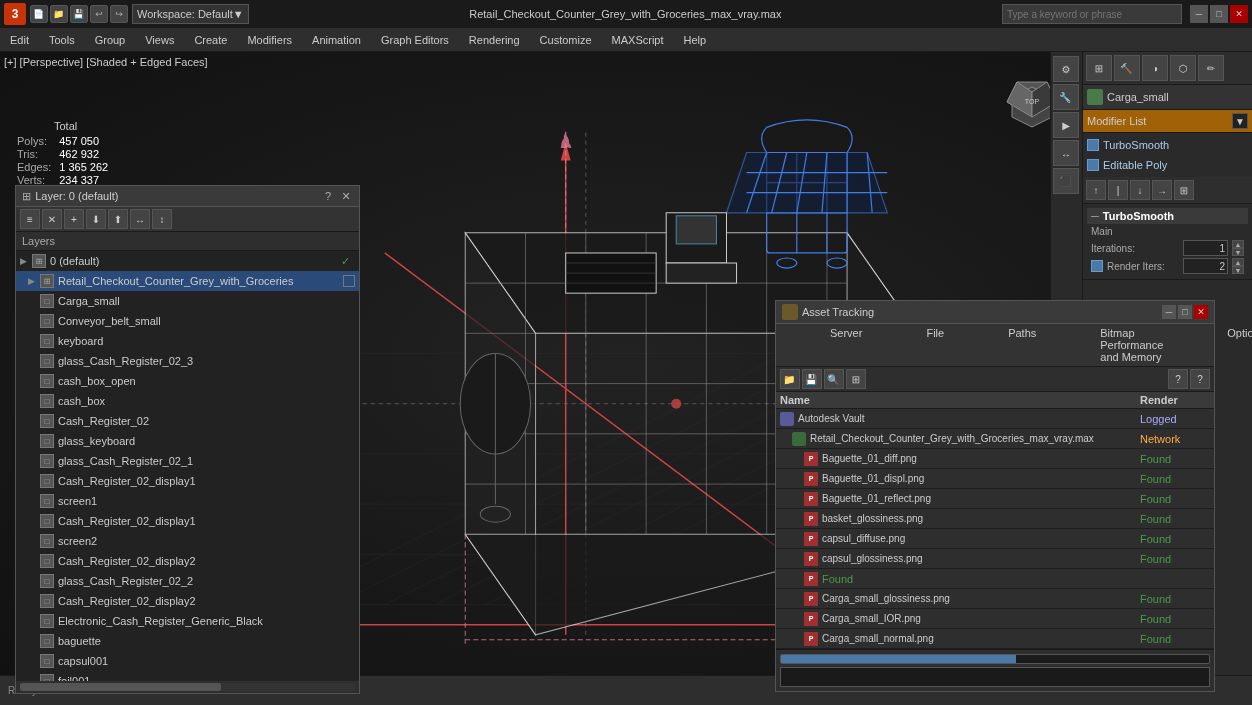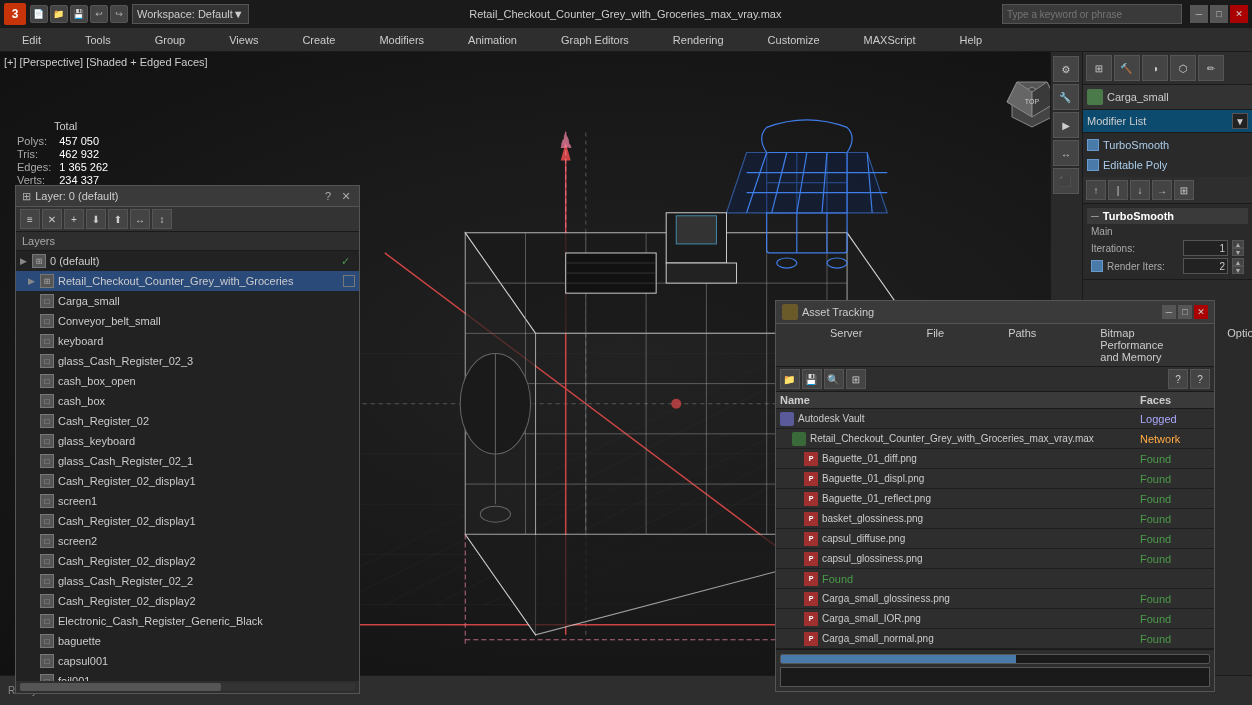--- a/index.html
+++ b/index.html
@@ -91,21 +91,21 @@
 
     
     .menu-bar {
       background: #2e2e2e;
       height: 24px;
       display: flex;
       align-items: center;
       border-bottom: 1px solid #1a1a1a;
     }
     .menu-item {
-      padding: 0 22px;
+      padding: 0 10px;
       height: 100%;
       display: flex; align-items: center;
       cursor: pointer;
       color: #ccc;
       font-size: 11px;
     }
 
     
     .stats-panel {
       position: absolute;
@@ -145,21 +145,21 @@
       display: flex; align-items: center; gap: 4px;
       padding: 4px;
       background: #333;
       border-bottom: 1px solid #1a1a1a;
     }
     .rp-icon { width: 16px; height: 16px; background: #4a7a4a; border-radius: 2px; }
     .rp-title { color: #ccc; font-size: 11px; flex: 1; }
     .modifier-list-row {
       display: flex; align-items: center;
       padding: 3px 4px;
-      background: #0c4a6e;
+      background: #a16207;
       border-bottom: 1px solid #1a1a1a;
     }
     .modifier-list-label { color: #ccc; font-size: 11px; flex: 1; }
     .modifier-list-dropdown {
       background: #222; border: 1px solid #555;
       color: #ccc; font-size: 10px;
       width: 16px; height: 16px;
       display: flex; align-items: center; justify-content: center;
       cursor: pointer;
     }
@@ -814,21 +814,21 @@
     <div class="at-btn">📁</div>
     <div class="at-btn">💾</div>
     <div class="at-btn">🔍</div>
     <div class="at-btn">⊞</div>
     <div style="flex:1;"></div>
     <div class="at-btn">?</div>
     <div class="at-btn">?</div>
   </div>
   <div class="asset-cols">
     <div class="ac-name">Name</div>
-    <div class="ac-status">Faces</div>
+    <div class="ac-status">Render</div>
   </div>
   <div class="asset-list">
 
     <div class="asset-row">
       <div class="ar-icon vault"></div>
       <span class="ar-name">Autodesk Vault</span>
       <span class="ar-status logged">Logged</span>
     </div>
 
     <div class="asset-row" style="padding-left:16px;">

